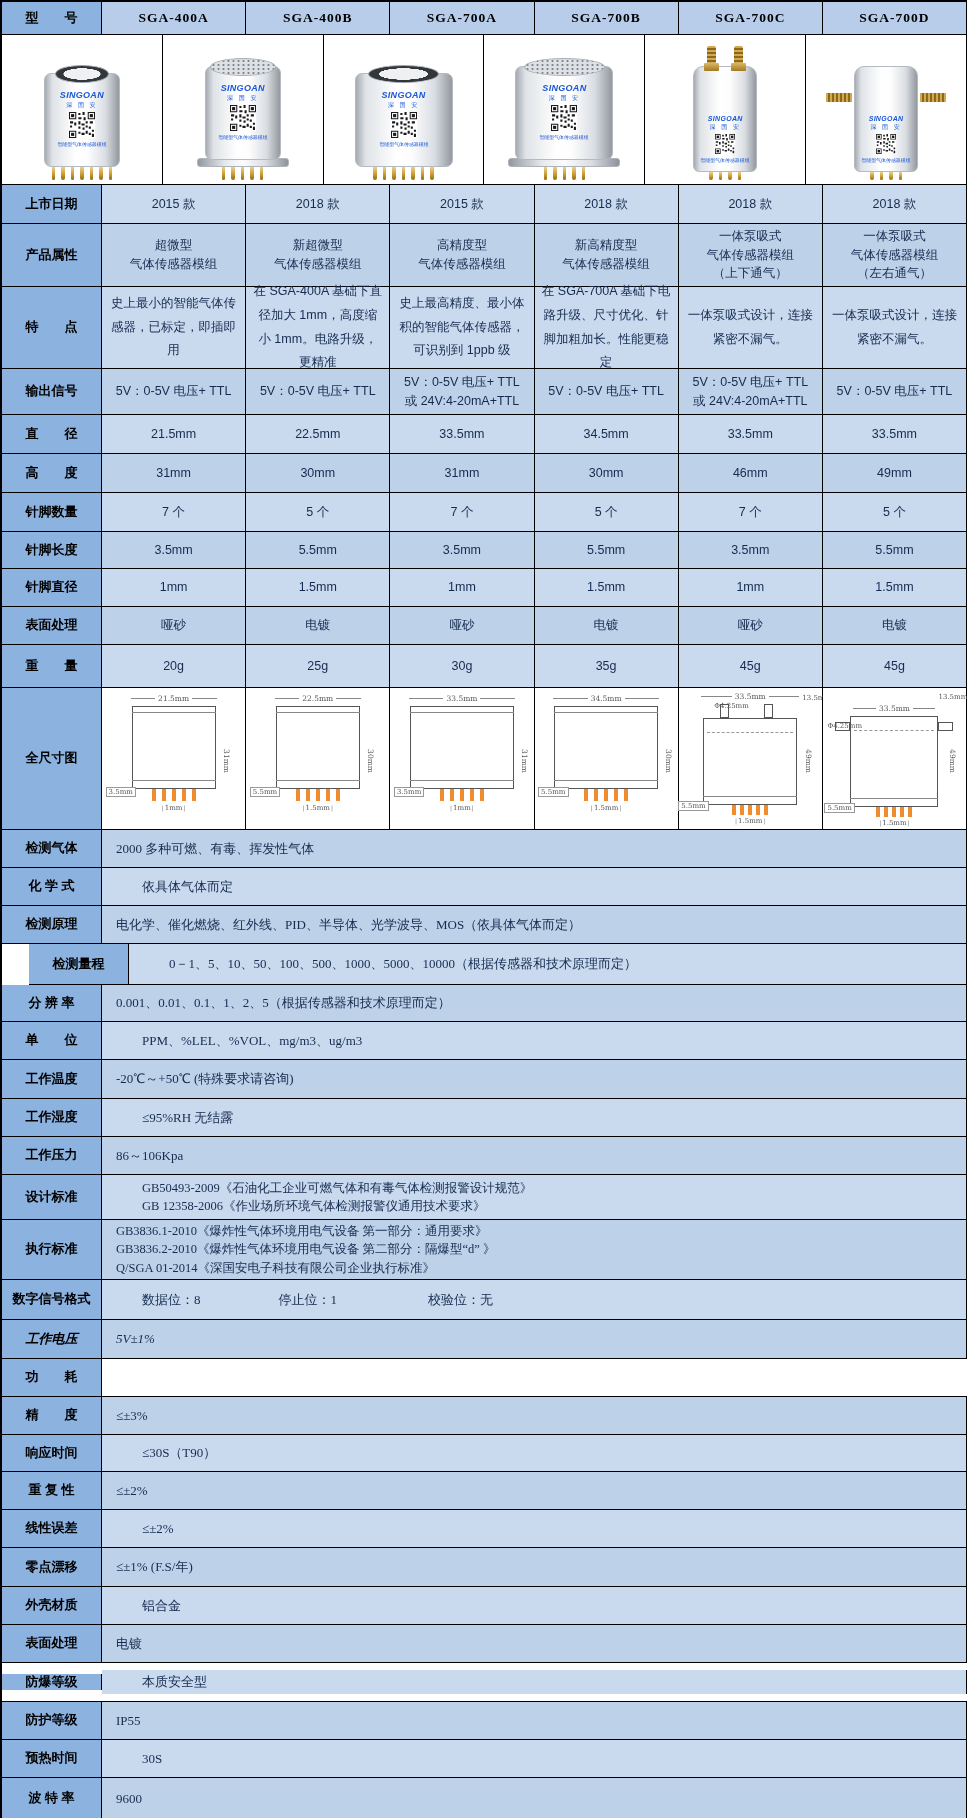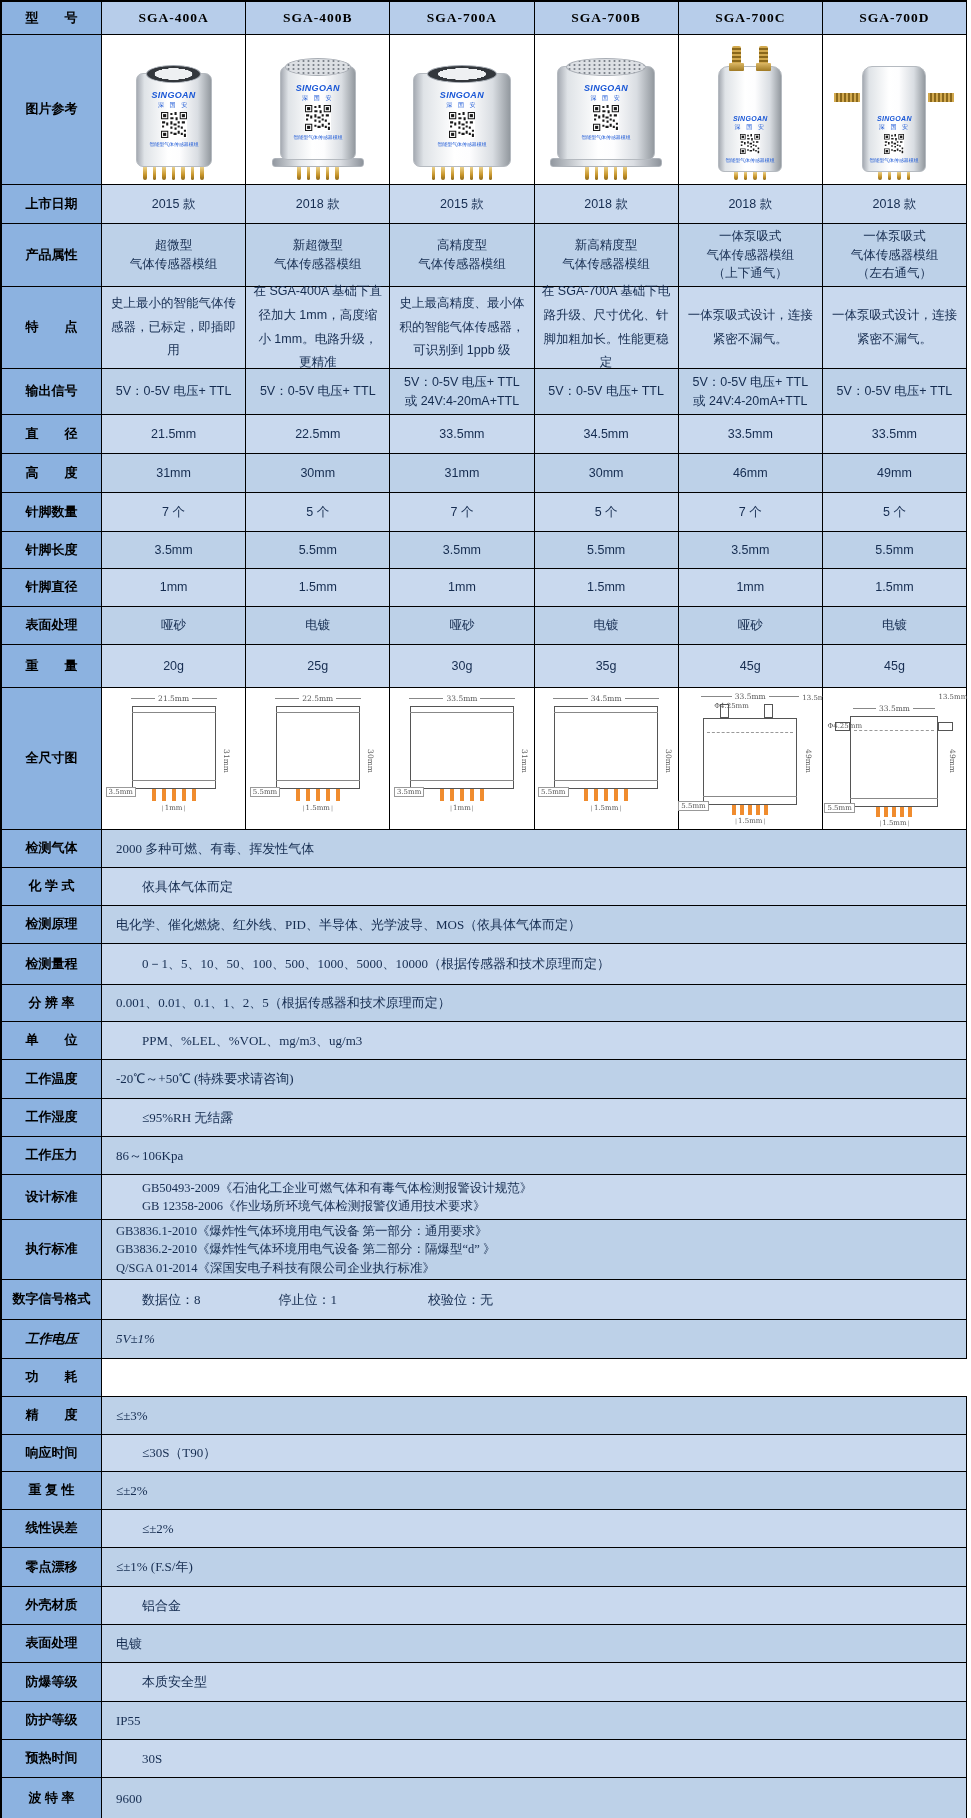--- a/index.html
+++ b/index.html
@@ -40,31 +40,31 @@
   
   .drawing-row{height:142px;}
   .dcell{background:#fff;position:relative;}
   
   .fval{flex:1;min-width:0;border-right:1px solid var(--border);display:flex;flex-direction:column;justify-content:center;
     padding:2px 6px 2px 14px;font-family:"Liberation Serif",serif;font-size:13px;color:var(--value-text);
     white-space:pre-wrap;line-height:1.5;text-align:left;}
   .rowB.shade-light .fval{background:var(--cell-light);padding-left:40px;}
   .rowB.shade-dark .fval{background:var(--cell-dark);}
   #full-rows>.rowB{height:38px;}
-  #full-rows>.rowB:nth-child(4){height:41px;}
+  #full-rows>.rowB:nth-child(4){height:41px;margin-left:27px;}
   #full-rows>.rowB:nth-child(5){height:37px;}
   #full-rows>.rowB:nth-child(7){height:39px;}
   #full-rows>.rowB:nth-child(10){height:45px;}
   #full-rows>.rowB:nth-child(11){height:60px;}
   #full-rows>.rowB:nth-child(10) .fval,#full-rows>.rowB:nth-child(11) .fval{line-height:1.45;font-size:12.5px;}
   #full-rows>.rowB:nth-child(12){height:40px;}
   #full-rows>.rowB:nth-child(13){height:39px;font-style:italic;}
   #full-rows>.rowB:nth-child(16){height:37px;}
   #full-rows>.rowB:nth-child(19){height:39px;justify-content:center;}
-  #full-rows>.rowB:nth-child(22){height:39px;}
+  #full-rows>.rowB:nth-child(22){height:39px;align-items:center;}
   #full-rows>.rowB:nth-child(25){height:42px;}
   
   .sensor{position:relative;display:flex;flex-direction:column;align-items:center;justify-content:flex-end;height:142px;}
   .s-fit-top{display:none;}
   .fit-top .s-fit-top{display:flex;gap:18px;margin-bottom:-5px;position:relative;z-index:3;}
   .fit-tube{width:9px;height:25px;position:relative;background:repeating-linear-gradient(180deg,#d2a94e 0 2px,#8a681c 2px 4px);border-radius:2px;}
   .fit-tube::after{content:"";position:absolute;left:-3px;bottom:0;width:15px;height:8px;background:linear-gradient(180deg,#dcb765,#a07a24);border-radius:1px;}
   .s-top{width:72%;height:18px;border-radius:50%;margin-bottom:-10px;position:relative;z-index:2;}
   .cap-ring .s-top{background:radial-gradient(ellipse at center,#eef0f2 0 50%,#33373c 51% 72%,#c7cbd1 73%);border:1px solid #9aa0a8;}
   .cap-mesh .s-top{background-color:#dde0e4;background-image:radial-gradient(circle,#7d838b 0.8px,transparent 1.3px);background-size:5px 4px;border:1px solid #a8adb4;}
@@ -145,21 +145,20 @@
     <div class="cols" id="model-cells">
         <div class="mcell">SGA-400A</div>
         <div class="mcell">SGA-400B</div>
         <div class="mcell">SGA-700A</div>
         <div class="mcell">SGA-700B</div>
         <div class="mcell">SGA-700C</div>
         <div class="mcell">SGA-700D</div>
       </div>
   </div>
   <div class="rowA image-row">
-    <div class="lbl">图片参考</div>
     <div class="cols" id="image-cells">
         <div class="icell">
     <figure class="sensor cap-ring body-slim fit-none">
 
       <div class="s-top"></div>
       <div class="s-body">
 
         <div class="s-brand">SINGOAN</div>
         <div class="s-brand-cn">深 国 安</div>
         <svg class="s-qr" viewBox="0 0 25 25">

